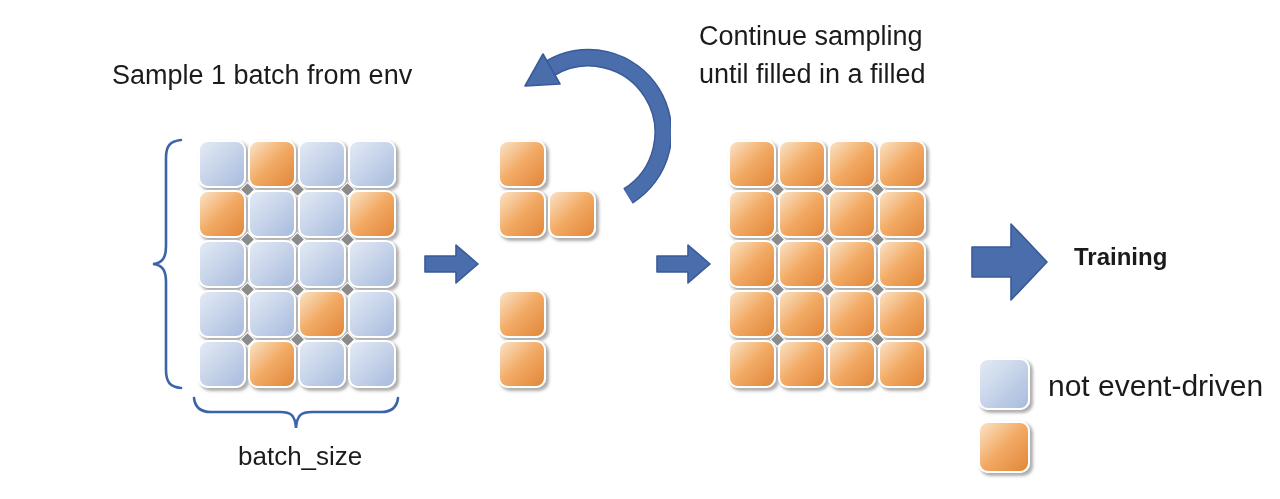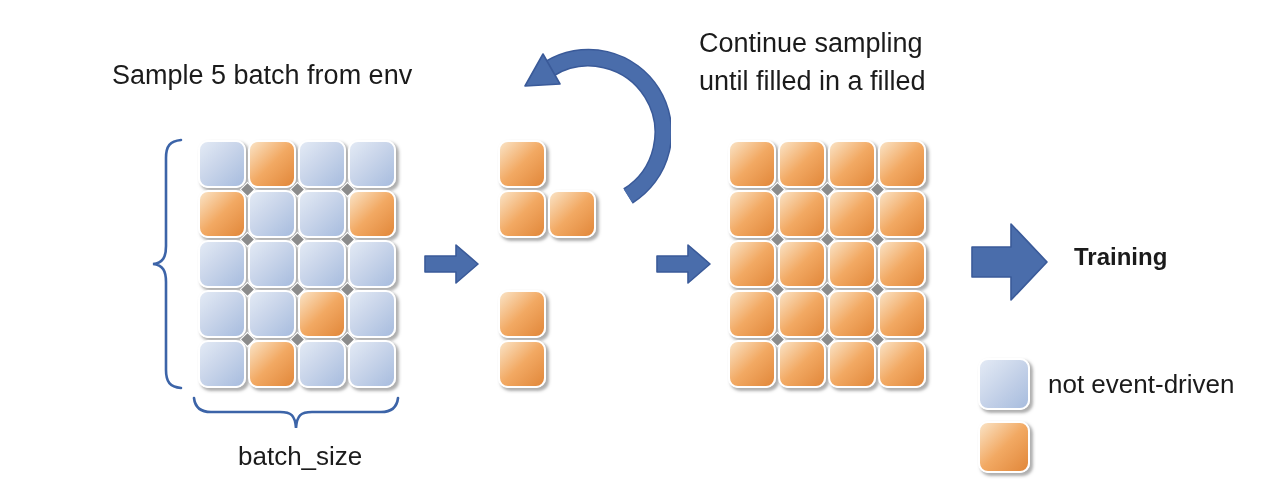--- a/index.html
+++ b/index.html
@@ -32,30 +32,30 @@
   .arrow-fill{fill:var(--arrow-blue,#4a6dab);stroke:var(--arrow-border,#3a5a99);stroke-width:1.6;stroke-linejoin:round;}
   .loop-outline{fill:none;stroke:var(--arrow-border,#3a5a99);stroke-width:18;}
   .loop-body{fill:none;stroke:var(--arrow-blue,#4a6dab);stroke-width:15;}
   .brace{fill:none;stroke:var(--brace-blue,#3c64a8);stroke-width:2.6;stroke-linecap:round;}
 
   
   .title{font-size:27px;}
   .continue{font-size:27px;line-height:38px;}
   .axis{font-size:26px;}
   .training{font-size:24px;font-weight:bold;}
-  .legend-label{font-size:26px;}
+  .legend-label{font-size:30px;}
   .legend-swatch{position:absolute;width:52px;height:52px;}
   .legend-swatch .cell{width:52px;height:52px;}
 </style>
 </head>
 <body>
 
 <div id="stage">
 
-  <div class="abs label title" style="left:112px;top:60px;">Sample 5 batch from env</div>
+  <div class="abs label title" style="left:112px;top:60px;">Sample 1 batch from env</div>
 
   <svg class="abs" style="left:150px;top:138px;" width="34" height="252" viewBox="0 0 34 252">
     <path class="brace" d="M 31 2 C 20 3, 16 8, 16 20 L 16 108 C 16 119, 13 125, 3 126 C 13 127, 16 133, 16 144 L 16 232 C 16 244, 20 249, 31 250"></path>
   </svg>
 
   <div class="grid" style="left:198px;top:140px;">
       <div class="cell not"></div>
       <div class="cell event"></div>
       <div class="cell not"></div>
       <div class="cell not"></div>
@@ -105,21 +105,21 @@
       <div class="cell event" style="left: 0px; top: 150px;"></div>
       <div class="cell event" style="left: 0px; top: 200px;"></div>
     </div>
 
   <svg class="abs" style="left:523px;top:46px;" width="148" height="160" viewBox="0 0 148 160">
     <path class="loop-outline" d="M 105 150 A 74 74 0 1 0 26 23"></path>
     <path class="loop-body" d="M 105 150 A 74 74 0 1 0 26 23"></path>
     <polygon class="arrow-fill" points="20,8 37,38 2,40"></polygon>
   </svg>
 
-  <div class="abs continue" style="left:699px;top:24px;">
+  <div class="abs continue" style="left:699px;top:17px;">
     <div>Continue sampling</div>
     <div>until filled in a filled</div>
   </div>
 
   <svg class="abs" style="left:656px;top:243px;" width="56" height="42" viewBox="0 0 56 42">
     <polygon class="arrow-fill" points="1,13 32,13 32,2 54,21 32,40 32,29 1,29"></polygon>
   </svg>
 
   <div class="grid" style="left:728px;top:140px;">
       <div class="cell event"></div>

